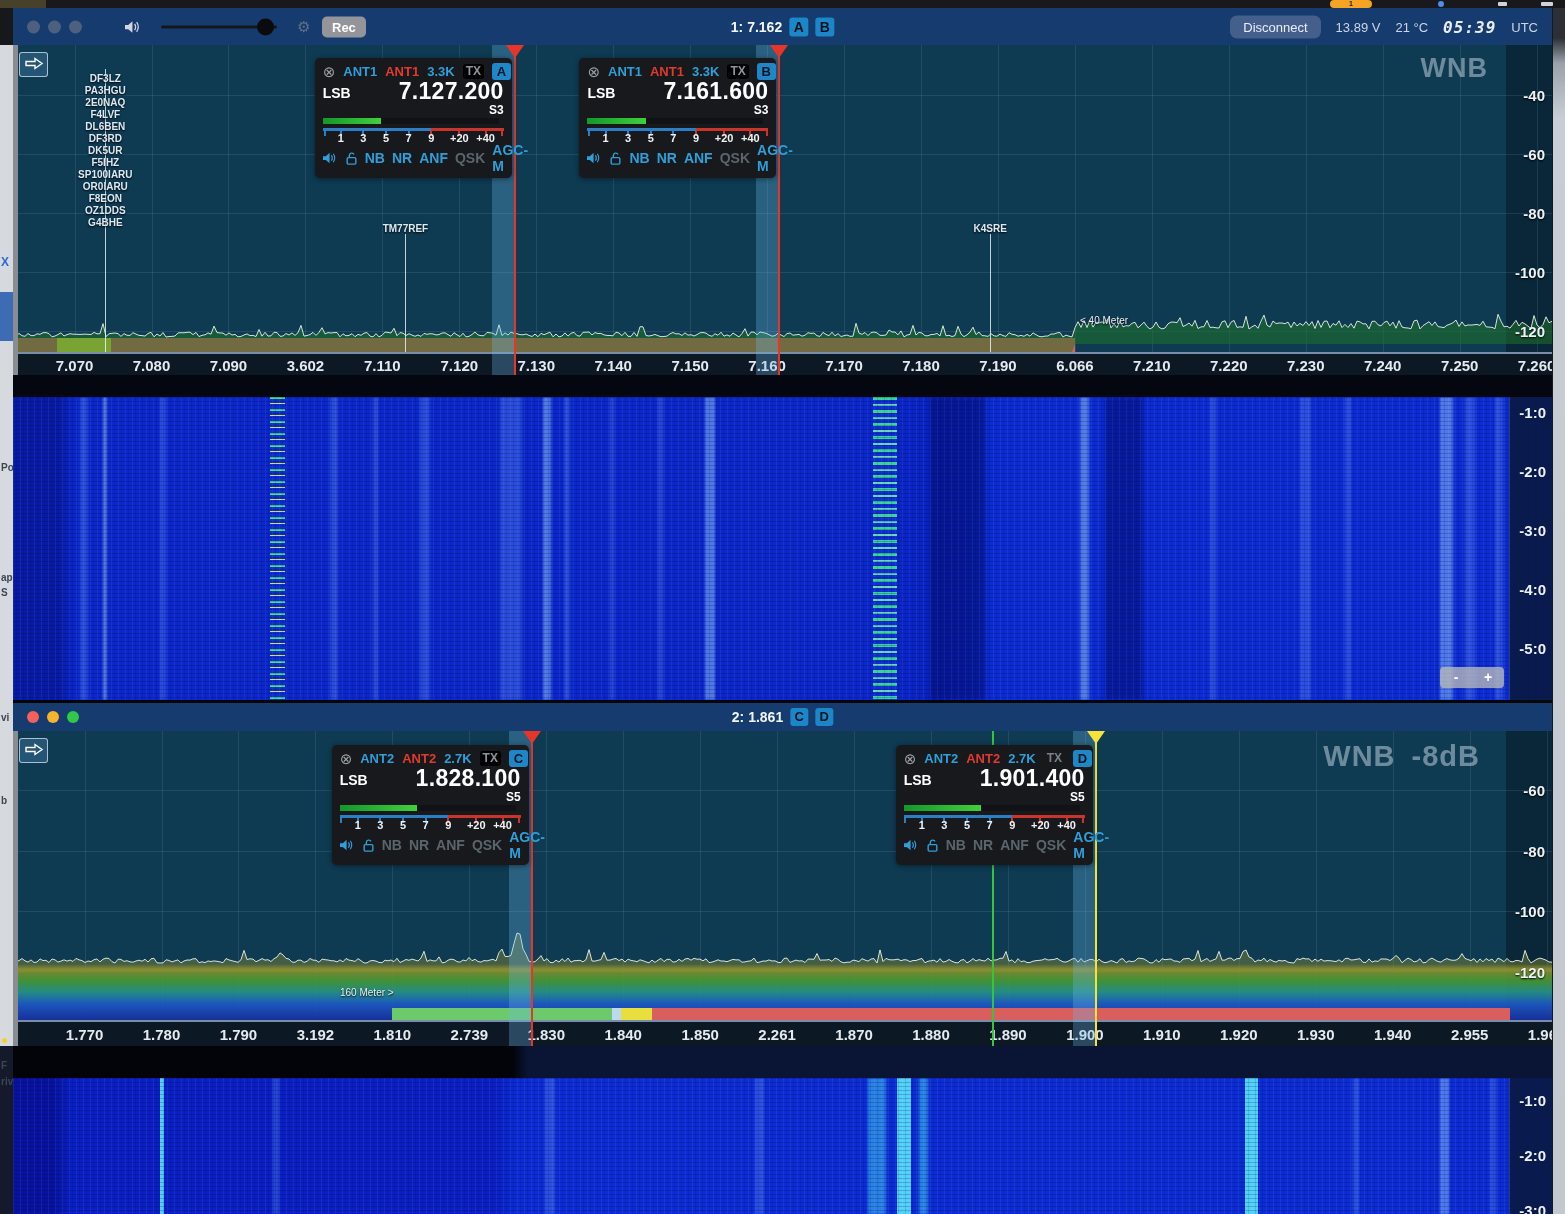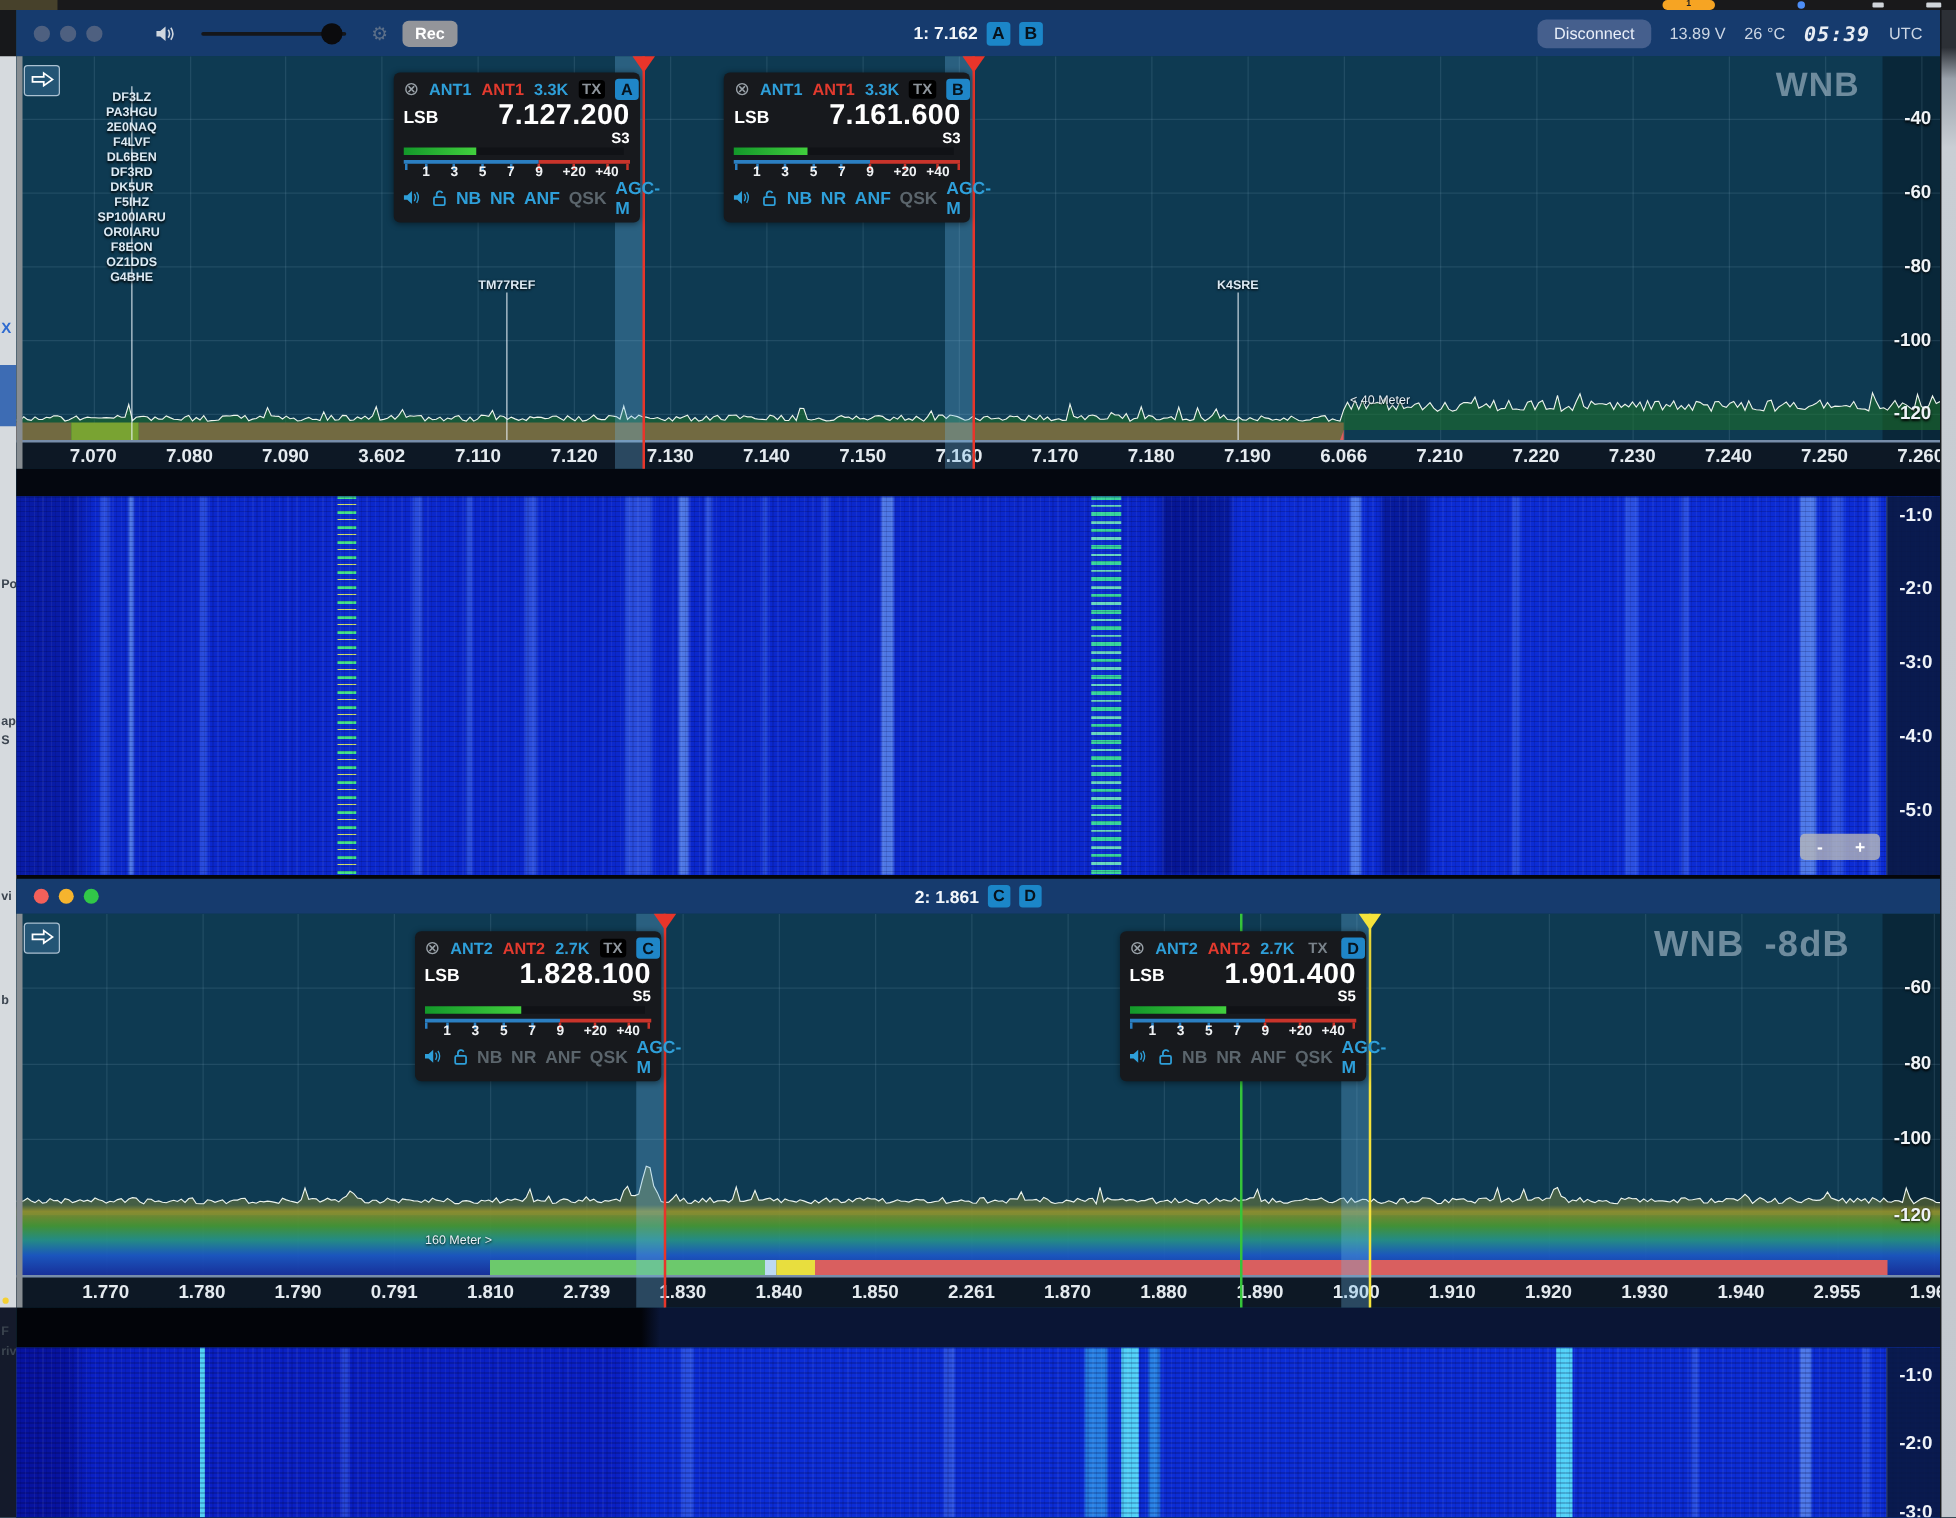--- a/index.html
+++ b/index.html
@@ -183,21 +183,21 @@
     <button class="gear">⚙</button>
     <button class="rec-btn">Rec</button>
     <div class="tb-center">
       <span class="tb-title">1: 7.162</span>
       <span class="tb-badge">A</span>
       <span class="tb-badge">B</span>
     </div>
     <div class="tb-right">
       <button class="disc-btn">Disconnect</button>
       <span>13.89 V</span>
-      <span>26 °C</span>
+      <span>21 °C</span>
       <span class="clock">05:39</span>
       <span>UTC</span>
     </div>
   </div>
 
   <div class="pan-stack">
     <div class="spectrum">
       <div class="dbcol"></div>
       <div class="wnb"><span>WNB</span></div>
       <div class="bandnote">&lt; 40 Meter</div>
@@ -519,21 +519,21 @@
         <div class="gradfill" style="top:233px;height:56px"></div>
         <svg class="trace" width="1539" height="289" viewBox="0 0 1539 289">
           <path d="M0,229.8 L3,230.6 L6,229.6 L9,227.6 L12,229.8 L15,231.1 L18,228.9 L21,231.5 L24,231.0 L27,227.9 L30,229.6 L33,229.3 L36,231.5 L39,228.0 L42,228.8 L45,231.1 L48,230.1 L51,228.8 L54,230.1 L57,229.1 L60,230.4 L63,227.4 L66,228.8 L69,229.6 L72,231.5 L75,230.0 L78,230.6 L81,228.7 L84,227.9 L87,230.9 L90,228.2 L93,227.1 L96,227.5 L99,230.7 L102,232.0 L105,228.2 L108,228.4 L111,230.4 L114,229.7 L117,230.8 L120,231.2 L123,230.0 L126,229.2 L129,230.2 L132,228.3 L135,231.0 L138,227.8 L141,227.3 L144,231.8 L147,232.0 L150,231.9 L153,228.8 L156,229.4 L159,230.9 L162,229.8 L165,228.9 L168,231.9 L171,230.0 L174,229.0 L177,229.1 L180,227.8 L183,227.7 L186,231.7 L189,230.8 L192,231.6 L195,230.0 L198,230.5 L201,229.9 L204,230.3 L207,230.9 L210,231.7 L213,227.6 L216,228.9 L219,229.8 L222,230.5 L225,231.3 L228,228.7 L231,219.4 L234,228.5 L237,227.8 L240,228.1 L243,230.7 L246,229.3 L249,227.6 L252,229.1 L255,228.7 L258,230.5 L261,227.7 L264,226.0 L267,221.9 L270,223.9 L273,227.4 L276,228.0 L279,231.1 L282,231.3 L285,229.2 L288,229.2 L291,231.4 L294,230.3 L297,227.5 L300,229.1 L303,229.3 L306,231.3 L309,228.1 L312,228.7 L315,229.0 L318,229.7 L321,229.8 L324,230.9 L327,228.9 L330,230.8 L333,227.5 L336,229.1 L339,229.6 L342,230.4 L345,227.7 L348,229.7 L351,231.9 L354,231.9 L357,229.9 L360,229.5 L363,230.1 L366,231.4 L369,231.7 L372,229.2 L375,229.8 L378,229.0 L381,230.6 L384,227.3 L387,231.5 L390,230.1 L393,228.5 L396,229.3 L399,228.1 L402,229.0 L405,230.0 L408,227.0 L411,220.3 L414,230.4 L417,228.9 L420,229.8 L423,229.9 L426,225.9 L429,231.8 L432,231.4 L435,229.2 L438,228.1 L441,228.7 L444,230.6 L447,231.2 L450,229.0 L453,229.9 L456,226.5 L459,229.7 L462,228.3 L465,230.5 L468,231.1 L471,229.5 L474,229.9 L477,229.0 L480,228.3 L483,229.9 L486,221.6 L489,218.1 L492,225.4 L495,225.5 L498,224.3 L501,212.5 L504,202.0 L507,203.1 L510,217.9 L513,223.3 L516,230.3 L519,231.0 L522,230.7 L525,228.0 L528,224.6 L531,230.0 L534,227.6 L537,231.4 L540,231.7 L543,229.2 L546,231.1 L549,227.7 L552,230.5 L555,227.1 L558,231.1 L561,229.7 L564,229.6 L567,229.3 L570,230.8 L573,228.6 L576,218.6 L579,230.0 L582,230.1 L585,229.3 L588,228.6 L591,221.4 L594,229.1 L597,229.1 L600,228.1 L603,227.4 L606,229.6 L609,228.0 L612,231.1 L615,228.1 L618,229.4 L621,229.9 L624,230.7 L627,228.8 L630,229.7 L633,230.9 L636,231.8 L639,229.1 L642,231.4 L645,229.2 L648,227.4 L651,230.6 L654,228.3 L657,228.4 L660,231.1 L663,230.7 L666,228.3 L669,230.4 L672,228.0 L675,227.4 L678,229.2 L681,227.3 L684,228.2 L687,228.1 L690,229.8 L693,227.8 L696,231.6 L699,231.1 L702,230.1 L705,228.8 L708,230.0 L711,230.0 L714,230.7 L717,229.5 L720,228.4 L723,228.9 L726,228.8 L729,231.2 L732,230.9 L735,230.2 L738,229.8 L741,227.1 L744,231.6 L747,231.0 L750,230.0 L753,230.1 L756,228.9 L759,230.0 L762,229.8 L765,231.4 L768,231.6 L771,227.4 L774,227.1 L777,231.4 L780,230.2 L783,229.1 L786,230.0 L789,229.7 L792,231.5 L795,228.1 L798,228.1 L801,228.3 L804,222.5 L807,229.2 L810,229.0 L813,229.0 L816,228.5 L819,230.4 L822,227.0 L825,228.3 L828,230.9 L831,231.8 L834,231.2 L837,231.2 L840,229.1 L843,229.7 L846,230.6 L849,227.7 L852,229.0 L855,230.1 L858,228.0 L861,227.6 L864,232.0 L867,218.9 L870,230.5 L873,227.4 L876,228.7 L879,228.9 L882,228.7 L885,228.1 L888,229.7 L891,228.7 L894,229.0 L897,230.6 L900,229.5 L903,229.5 L906,228.3 L909,227.5 L912,231.8 L915,230.2 L918,229.8 L921,229.1 L924,231.2 L927,227.6 L930,231.1 L933,230.4 L936,228.5 L939,230.3 L942,231.5 L945,231.9 L948,229.1 L951,228.6 L954,231.9 L957,230.1 L960,227.6 L963,230.0 L966,228.6 L969,229.5 L972,230.0 L975,227.3 L978,229.8 L981,229.1 L984,228.8 L987,227.3 L990,227.2 L993,220.5 L996,230.2 L999,228.8 L1002,231.8 L1005,227.7 L1008,230.7 L1011,229.9 L1014,231.5 L1017,231.5 L1020,230.2 L1023,229.6 L1026,229.4 L1029,229.0 L1032,227.7 L1035,229.0 L1038,228.7 L1041,228.5 L1044,227.3 L1047,229.3 L1050,230.8 L1053,231.1 L1056,229.8 L1059,228.0 L1062,227.4 L1065,231.2 L1068,227.5 L1071,230.9 L1074,229.7 L1077,228.4 L1080,228.6 L1083,231.0 L1086,228.2 L1089,230.6 L1092,231.7 L1095,231.0 L1098,229.6 L1101,230.6 L1104,232.0 L1107,228.3 L1110,227.7 L1113,231.5 L1116,229.9 L1119,230.7 L1122,229.9 L1125,227.2 L1128,227.4 L1131,227.9 L1134,229.8 L1137,231.9 L1140,231.8 L1143,228.6 L1146,231.2 L1149,227.7 L1152,228.7 L1155,228.3 L1158,228.0 L1161,230.0 L1164,230.1 L1167,231.4 L1170,228.0 L1173,227.6 L1176,227.4 L1179,229.7 L1182,228.1 L1185,219.5 L1188,230.7 L1191,229.0 L1194,227.5 L1197,230.4 L1200,229.0 L1203,227.9 L1206,220.4 L1209,229.2 L1212,229.1 L1215,227.4 L1218,227.0 L1221,229.5 L1224,227.6 L1227,227.5 L1230,220.5 L1233,219.0 L1236,226.0 L1239,227.3 L1242,231.0 L1245,229.0 L1248,229.7 L1251,227.1 L1254,230.8 L1257,228.5 L1260,230.1 L1263,231.1 L1266,229.3 L1269,230.0 L1272,229.4 L1275,231.2 L1278,231.7 L1281,232.0 L1284,227.6 L1287,228.6 L1290,227.1 L1293,228.0 L1296,227.8 L1299,230.6 L1302,228.1 L1305,230.3 L1308,228.1 L1311,230.1 L1314,229.6 L1317,229.7 L1320,230.1 L1323,230.6 L1326,228.8 L1329,231.1 L1332,227.5 L1335,227.3 L1338,229.0 L1341,228.8 L1344,228.2 L1347,227.7 L1350,231.3 L1353,231.4 L1356,227.9 L1359,231.1 L1362,229.9 L1365,230.4 L1368,227.9 L1371,228.0 L1374,228.1 L1377,229.5 L1380,227.3 L1383,224.5 L1386,227.1 L1389,231.7 L1392,229.2 L1395,227.1 L1398,228.5 L1401,230.9 L1404,230.2 L1407,227.7 L1410,231.8 L1413,231.4 L1416,228.5 L1419,227.1 L1422,228.9 L1425,230.5 L1428,231.1 L1431,228.9 L1434,227.6 L1437,228.9 L1440,229.3 L1443,229.1 L1446,227.2 L1449,222.6 L1452,227.5 L1455,228.5 L1458,229.7 L1461,227.6 L1464,231.5 L1467,227.9 L1470,230.8 L1473,227.5 L1476,229.6 L1479,228.0 L1482,231.5 L1485,227.1 L1488,228.6 L1491,230.7 L1494,227.4 L1497,230.4 L1500,230.8 L1503,229.4 L1506,229.7 L1509,230.9 L1512,219.4 L1515,227.5 L1518,231.9 L1521,230.0 L1524,228.1 L1527,227.1 L1530,228.0 L1533,229.1 L1536,231.0 L1539,231.1 L1539,241 L1536,241 L1533,241 L1530,241 L1527,241 L1524,241 L1521,241 L1518,241 L1515,241 L1512,241 L1509,241 L1506,241 L1503,241 L1500,241 L1497,241 L1494,241 L1491,241 L1488,241 L1485,241 L1482,241 L1479,241 L1476,241 L1473,241 L1470,241 L1467,241 L1464,241 L1461,241 L1458,241 L1455,241 L1452,241 L1449,241 L1446,241 L1443,241 L1440,241 L1437,241 L1434,241 L1431,241 L1428,241 L1425,241 L1422,241 L1419,241 L1416,241 L1413,241 L1410,241 L1407,241 L1404,241 L1401,241 L1398,241 L1395,241 L1392,241 L1389,241 L1386,241 L1383,241 L1380,241 L1377,241 L1374,241 L1371,241 L1368,241 L1365,241 L1362,241 L1359,241 L1356,241 L1353,241 L1350,241 L1347,241 L1344,241 L1341,241 L1338,241 L1335,241 L1332,241 L1329,241 L1326,241 L1323,241 L1320,241 L1317,241 L1314,241 L1311,241 L1308,241 L1305,241 L1302,241 L1299,241 L1296,241 L1293,241 L1290,241 L1287,241 L1284,241 L1281,241 L1278,241 L1275,241 L1272,241 L1269,241 L1266,241 L1263,241 L1260,241 L1257,241 L1254,241 L1251,241 L1248,241 L1245,241 L1242,241 L1239,241 L1236,241 L1233,241 L1230,241 L1227,241 L1224,241 L1221,241 L1218,241 L1215,241 L1212,241 L1209,241 L1206,241 L1203,241 L1200,241 L1197,241 L1194,241 L1191,241 L1188,241 L1185,241 L1182,241 L1179,241 L1176,241 L1173,241 L1170,241 L1167,241 L1164,241 L1161,241 L1158,241 L1155,241 L1152,241 L1149,241 L1146,241 L1143,241 L1140,241 L1137,241 L1134,241 L1131,241 L1128,241 L1125,241 L1122,241 L1119,241 L1116,241 L1113,241 L1110,241 L1107,241 L1104,241 L1101,241 L1098,241 L1095,241 L1092,241 L1089,241 L1086,241 L1083,241 L1080,241 L1077,241 L1074,241 L1071,241 L1068,241 L1065,241 L1062,241 L1059,241 L1056,241 L1053,241 L1050,241 L1047,241 L1044,241 L1041,241 L1038,241 L1035,241 L1032,241 L1029,241 L1026,241 L1023,241 L1020,241 L1017,241 L1014,241 L1011,241 L1008,241 L1005,241 L1002,241 L999,241 L996,241 L993,241 L990,241 L987,241 L984,241 L981,241 L978,241 L975,241 L972,241 L969,241 L966,241 L963,241 L960,241 L957,241 L954,241 L951,241 L948,241 L945,241 L942,241 L939,241 L936,241 L933,241 L930,241 L927,241 L924,241 L921,241 L918,241 L915,241 L912,241 L909,241 L906,241 L903,241 L900,241 L897,241 L894,241 L891,241 L888,241 L885,241 L882,241 L879,241 L876,241 L873,241 L870,241 L867,241 L864,241 L861,241 L858,241 L855,241 L852,241 L849,241 L846,241 L843,241 L840,241 L837,241 L834,241 L831,241 L828,241 L825,241 L822,241 L819,241 L816,241 L813,241 L810,241 L807,241 L804,241 L801,241 L798,241 L795,241 L792,241 L789,241 L786,241 L783,241 L780,241 L777,241 L774,241 L771,241 L768,241 L765,241 L762,241 L759,241 L756,241 L753,241 L750,241 L747,241 L744,241 L741,241 L738,241 L735,241 L732,241 L729,241 L726,241 L723,241 L720,241 L717,241 L714,241 L711,241 L708,241 L705,241 L702,241 L699,241 L696,241 L693,241 L690,241 L687,241 L684,241 L681,241 L678,241 L675,241 L672,241 L669,241 L666,241 L663,241 L660,241 L657,241 L654,241 L651,241 L648,241 L645,241 L642,241 L639,241 L636,241 L633,241 L630,241 L627,241 L624,241 L621,241 L618,241 L615,241 L612,241 L609,241 L606,241 L603,241 L600,241 L597,241 L594,241 L591,241 L588,241 L585,241 L582,241 L579,241 L576,241 L573,241 L570,241 L567,241 L564,241 L561,241 L558,241 L555,241 L552,241 L549,241 L546,241 L543,241 L540,241 L537,241 L534,241 L531,241 L528,241 L525,241 L522,241 L519,241 L516,241 L513,241 L510,241 L507,241 L504,241 L501,241 L498,241 L495,241 L492,241 L489,241 L486,241 L483,241 L480,241 L477,241 L474,241 L471,241 L468,241 L465,241 L462,241 L459,241 L456,241 L453,241 L450,241 L447,241 L444,241 L441,241 L438,241 L435,241 L432,241 L429,241 L426,241 L423,241 L420,241 L417,241 L414,241 L411,241 L408,241 L405,241 L402,241 L399,241 L396,241 L393,241 L390,241 L387,241 L384,241 L381,241 L378,241 L375,241 L372,241 L369,241 L366,241 L363,241 L360,241 L357,241 L354,241 L351,241 L348,241 L345,241 L342,241 L339,241 L336,241 L333,241 L330,241 L327,241 L324,241 L321,241 L318,241 L315,241 L312,241 L309,241 L306,241 L303,241 L300,241 L297,241 L294,241 L291,241 L288,241 L285,241 L282,241 L279,241 L276,241 L273,241 L270,241 L267,241 L264,241 L261,241 L258,241 L255,241 L252,241 L249,241 L246,241 L243,241 L240,241 L237,241 L234,241 L231,241 L228,241 L225,241 L222,241 L219,241 L216,241 L213,241 L210,241 L207,241 L204,241 L201,241 L198,241 L195,241 L192,241 L189,241 L186,241 L183,241 L180,241 L177,241 L174,241 L171,241 L168,241 L165,241 L162,241 L159,241 L156,241 L153,241 L150,241 L147,241 L144,241 L141,241 L138,241 L135,241 L132,241 L129,241 L126,241 L123,241 L120,241 L117,241 L114,241 L111,241 L108,241 L105,241 L102,241 L99,241 L96,241 L93,241 L90,241 L87,241 L84,241 L81,241 L78,241 L75,241 L72,241 L69,241 L66,241 L63,241 L60,241 L57,241 L54,241 L51,241 L48,241 L45,241 L42,241 L39,241 L36,241 L33,241 L30,241 L27,241 L24,241 L21,241 L18,241 L15,241 L12,241 L9,241 L6,241 L3,241 L0,241 Z" fill="rgba(150,150,50,.4)" stroke="none"></path>
           <path d="M0,229.8 L3,230.6 L6,229.6 L9,227.6 L12,229.8 L15,231.1 L18,228.9 L21,231.5 L24,231.0 L27,227.9 L30,229.6 L33,229.3 L36,231.5 L39,228.0 L42,228.8 L45,231.1 L48,230.1 L51,228.8 L54,230.1 L57,229.1 L60,230.4 L63,227.4 L66,228.8 L69,229.6 L72,231.5 L75,230.0 L78,230.6 L81,228.7 L84,227.9 L87,230.9 L90,228.2 L93,227.1 L96,227.5 L99,230.7 L102,232.0 L105,228.2 L108,228.4 L111,230.4 L114,229.7 L117,230.8 L120,231.2 L123,230.0 L126,229.2 L129,230.2 L132,228.3 L135,231.0 L138,227.8 L141,227.3 L144,231.8 L147,232.0 L150,231.9 L153,228.8 L156,229.4 L159,230.9 L162,229.8 L165,228.9 L168,231.9 L171,230.0 L174,229.0 L177,229.1 L180,227.8 L183,227.7 L186,231.7 L189,230.8 L192,231.6 L195,230.0 L198,230.5 L201,229.9 L204,230.3 L207,230.9 L210,231.7 L213,227.6 L216,228.9 L219,229.8 L222,230.5 L225,231.3 L228,228.7 L231,219.4 L234,228.5 L237,227.8 L240,228.1 L243,230.7 L246,229.3 L249,227.6 L252,229.1 L255,228.7 L258,230.5 L261,227.7 L264,226.0 L267,221.9 L270,223.9 L273,227.4 L276,228.0 L279,231.1 L282,231.3 L285,229.2 L288,229.2 L291,231.4 L294,230.3 L297,227.5 L300,229.1 L303,229.3 L306,231.3 L309,228.1 L312,228.7 L315,229.0 L318,229.7 L321,229.8 L324,230.9 L327,228.9 L330,230.8 L333,227.5 L336,229.1 L339,229.6 L342,230.4 L345,227.7 L348,229.7 L351,231.9 L354,231.9 L357,229.9 L360,229.5 L363,230.1 L366,231.4 L369,231.7 L372,229.2 L375,229.8 L378,229.0 L381,230.6 L384,227.3 L387,231.5 L390,230.1 L393,228.5 L396,229.3 L399,228.1 L402,229.0 L405,230.0 L408,227.0 L411,220.3 L414,230.4 L417,228.9 L420,229.8 L423,229.9 L426,225.9 L429,231.8 L432,231.4 L435,229.2 L438,228.1 L441,228.7 L444,230.6 L447,231.2 L450,229.0 L453,229.9 L456,226.5 L459,229.7 L462,228.3 L465,230.5 L468,231.1 L471,229.5 L474,229.9 L477,229.0 L480,228.3 L483,229.9 L486,221.6 L489,218.1 L492,225.4 L495,225.5 L498,224.3 L501,212.5 L504,202.0 L507,203.1 L510,217.9 L513,223.3 L516,230.3 L519,231.0 L522,230.7 L525,228.0 L528,224.6 L531,230.0 L534,227.6 L537,231.4 L540,231.7 L543,229.2 L546,231.1 L549,227.7 L552,230.5 L555,227.1 L558,231.1 L561,229.7 L564,229.6 L567,229.3 L570,230.8 L573,228.6 L576,218.6 L579,230.0 L582,230.1 L585,229.3 L588,228.6 L591,221.4 L594,229.1 L597,229.1 L600,228.1 L603,227.4 L606,229.6 L609,228.0 L612,231.1 L615,228.1 L618,229.4 L621,229.9 L624,230.7 L627,228.8 L630,229.7 L633,230.9 L636,231.8 L639,229.1 L642,231.4 L645,229.2 L648,227.4 L651,230.6 L654,228.3 L657,228.4 L660,231.1 L663,230.7 L666,228.3 L669,230.4 L672,228.0 L675,227.4 L678,229.2 L681,227.3 L684,228.2 L687,228.1 L690,229.8 L693,227.8 L696,231.6 L699,231.1 L702,230.1 L705,228.8 L708,230.0 L711,230.0 L714,230.7 L717,229.5 L720,228.4 L723,228.9 L726,228.8 L729,231.2 L732,230.9 L735,230.2 L738,229.8 L741,227.1 L744,231.6 L747,231.0 L750,230.0 L753,230.1 L756,228.9 L759,230.0 L762,229.8 L765,231.4 L768,231.6 L771,227.4 L774,227.1 L777,231.4 L780,230.2 L783,229.1 L786,230.0 L789,229.7 L792,231.5 L795,228.1 L798,228.1 L801,228.3 L804,222.5 L807,229.2 L810,229.0 L813,229.0 L816,228.5 L819,230.4 L822,227.0 L825,228.3 L828,230.9 L831,231.8 L834,231.2 L837,231.2 L840,229.1 L843,229.7 L846,230.6 L849,227.7 L852,229.0 L855,230.1 L858,228.0 L861,227.6 L864,232.0 L867,218.9 L870,230.5 L873,227.4 L876,228.7 L879,228.9 L882,228.7 L885,228.1 L888,229.7 L891,228.7 L894,229.0 L897,230.6 L900,229.5 L903,229.5 L906,228.3 L909,227.5 L912,231.8 L915,230.2 L918,229.8 L921,229.1 L924,231.2 L927,227.6 L930,231.1 L933,230.4 L936,228.5 L939,230.3 L942,231.5 L945,231.9 L948,229.1 L951,228.6 L954,231.9 L957,230.1 L960,227.6 L963,230.0 L966,228.6 L969,229.5 L972,230.0 L975,227.3 L978,229.8 L981,229.1 L984,228.8 L987,227.3 L990,227.2 L993,220.5 L996,230.2 L999,228.8 L1002,231.8 L1005,227.7 L1008,230.7 L1011,229.9 L1014,231.5 L1017,231.5 L1020,230.2 L1023,229.6 L1026,229.4 L1029,229.0 L1032,227.7 L1035,229.0 L1038,228.7 L1041,228.5 L1044,227.3 L1047,229.3 L1050,230.8 L1053,231.1 L1056,229.8 L1059,228.0 L1062,227.4 L1065,231.2 L1068,227.5 L1071,230.9 L1074,229.7 L1077,228.4 L1080,228.6 L1083,231.0 L1086,228.2 L1089,230.6 L1092,231.7 L1095,231.0 L1098,229.6 L1101,230.6 L1104,232.0 L1107,228.3 L1110,227.7 L1113,231.5 L1116,229.9 L1119,230.7 L1122,229.9 L1125,227.2 L1128,227.4 L1131,227.9 L1134,229.8 L1137,231.9 L1140,231.8 L1143,228.6 L1146,231.2 L1149,227.7 L1152,228.7 L1155,228.3 L1158,228.0 L1161,230.0 L1164,230.1 L1167,231.4 L1170,228.0 L1173,227.6 L1176,227.4 L1179,229.7 L1182,228.1 L1185,219.5 L1188,230.7 L1191,229.0 L1194,227.5 L1197,230.4 L1200,229.0 L1203,227.9 L1206,220.4 L1209,229.2 L1212,229.1 L1215,227.4 L1218,227.0 L1221,229.5 L1224,227.6 L1227,227.5 L1230,220.5 L1233,219.0 L1236,226.0 L1239,227.3 L1242,231.0 L1245,229.0 L1248,229.7 L1251,227.1 L1254,230.8 L1257,228.5 L1260,230.1 L1263,231.1 L1266,229.3 L1269,230.0 L1272,229.4 L1275,231.2 L1278,231.7 L1281,232.0 L1284,227.6 L1287,228.6 L1290,227.1 L1293,228.0 L1296,227.8 L1299,230.6 L1302,228.1 L1305,230.3 L1308,228.1 L1311,230.1 L1314,229.6 L1317,229.7 L1320,230.1 L1323,230.6 L1326,228.8 L1329,231.1 L1332,227.5 L1335,227.3 L1338,229.0 L1341,228.8 L1344,228.2 L1347,227.7 L1350,231.3 L1353,231.4 L1356,227.9 L1359,231.1 L1362,229.9 L1365,230.4 L1368,227.9 L1371,228.0 L1374,228.1 L1377,229.5 L1380,227.3 L1383,224.5 L1386,227.1 L1389,231.7 L1392,229.2 L1395,227.1 L1398,228.5 L1401,230.9 L1404,230.2 L1407,227.7 L1410,231.8 L1413,231.4 L1416,228.5 L1419,227.1 L1422,228.9 L1425,230.5 L1428,231.1 L1431,228.9 L1434,227.6 L1437,228.9 L1440,229.3 L1443,229.1 L1446,227.2 L1449,222.6 L1452,227.5 L1455,228.5 L1458,229.7 L1461,227.6 L1464,231.5 L1467,227.9 L1470,230.8 L1473,227.5 L1476,229.6 L1479,228.0 L1482,231.5 L1485,227.1 L1488,228.6 L1491,230.7 L1494,227.4 L1497,230.4 L1500,230.8 L1503,229.4 L1506,229.7 L1509,230.9 L1512,219.4 L1515,227.5 L1518,231.9 L1521,230.0 L1524,228.1 L1527,227.1 L1530,228.0 L1533,229.1 L1536,231.0 L1539,231.1" fill="none" stroke="#edf4ed" stroke-width="0.9"></path>
         </svg>
       </div>
     <div class="axis">
         <span class="ticklab" style="left:4.650%">1.770</span>
         <span class="ticklab" style="left:9.650%">1.780</span>
         <span class="ticklab" style="left:14.650%">1.790</span>
-        <span class="ticklab" style="left:19.650%">0.791</span>
+        <span class="ticklab" style="left:19.650%">3.192</span>
         <span class="ticklab" style="left:24.650%">1.810</span>
         <span class="ticklab" style="left:29.650%">2.739</span>
         <span class="ticklab" style="left:34.650%">1.830</span>
         <span class="ticklab" style="left:39.650%">1.840</span>
         <span class="ticklab" style="left:44.650%">1.850</span>
         <span class="ticklab" style="left:49.650%">2.261</span>
         <span class="ticklab" style="left:54.650%">1.870</span>
         <span class="ticklab" style="left:59.650%">1.880</span>
         <span class="ticklab" style="left:64.650%">1.890</span>
         <span class="ticklab" style="left:69.650%">1.900</span>

